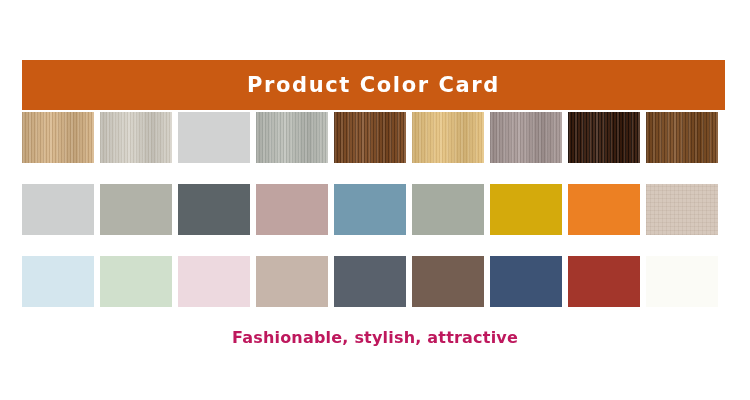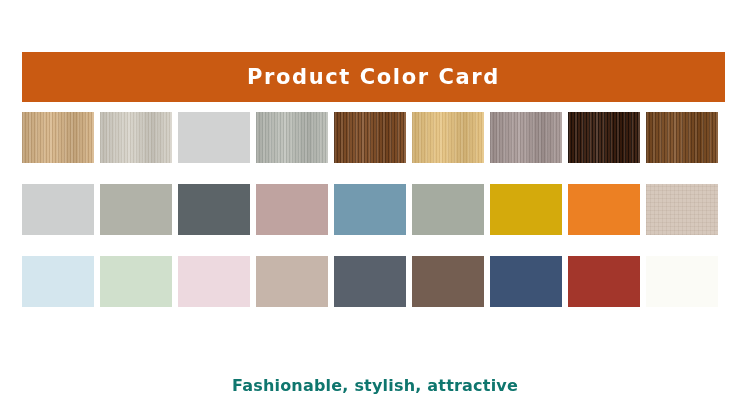--- a/index.html
+++ b/index.html
@@ -12,21 +12,21 @@
   }
   .card {
     position:relative;
     width:750px; height:400px;
     background:#ffffff;
   }
 
   
   .banner {
     position:absolute;
-    left:22px; top:52px;
+    left:22px; top:60px;
     width:703px; height:50px;
     display:flex; align-items:center; justify-content:center;
   }
   .banner-title {
     color:#ffffff;
     font-family:"DejaVu Sans", sans-serif;
     font-size:21px;
     font-weight:700;
     letter-spacing:1.6px;
     white-space:nowrap;
@@ -127,15 +127,15 @@
         <div class="swatch" style="background: rgb(237, 217, 223);"></div>
         <div class="swatch" style="background: rgb(198, 181, 170);"></div>
         <div class="swatch" style="background: rgb(89, 97, 108);"></div>
         <div class="swatch" style="background: rgb(116, 94, 81);"></div>
         <div class="swatch" style="background: rgb(61, 83, 117);"></div>
         <div class="swatch" style="background: rgb(163, 54, 43);"></div>
         <div class="swatch" style="background: rgb(251, 251, 246);"></div>
       </div>
     </div>
 
-  <div class="caption" style="color: #0f766e; margin-top: 48px;">Fashionable, stylish, attractive</div>
+  <div class="caption" style="color: #be185d;">Fashionable, stylish, attractive</div>
 
 </div>
 
 </body></html>

